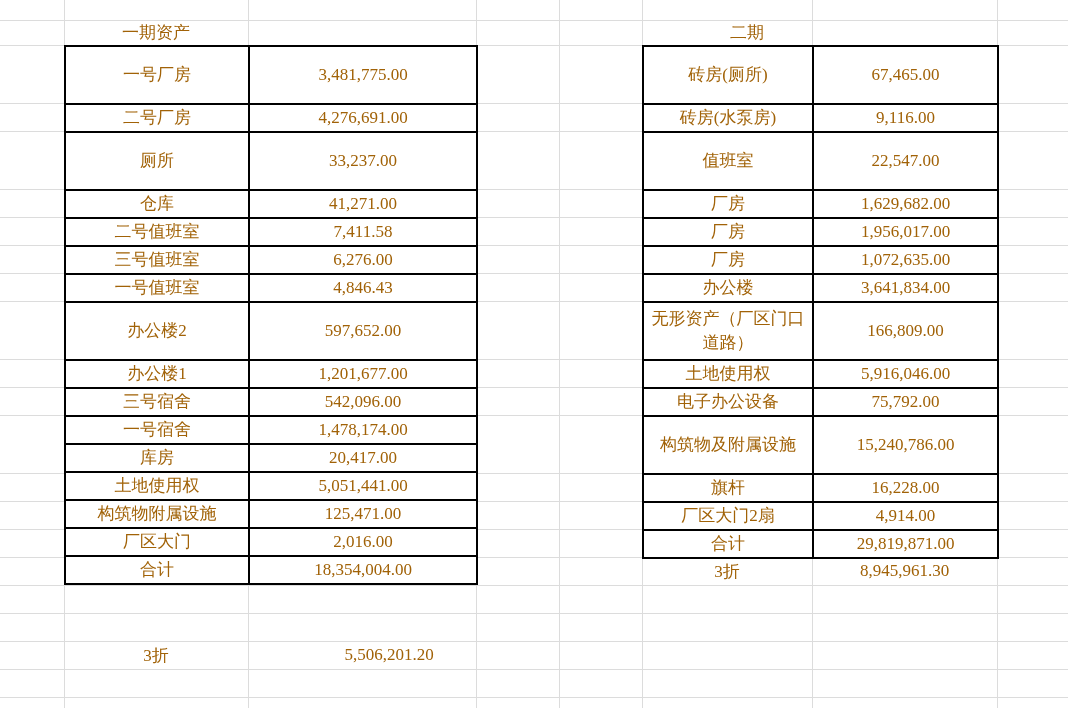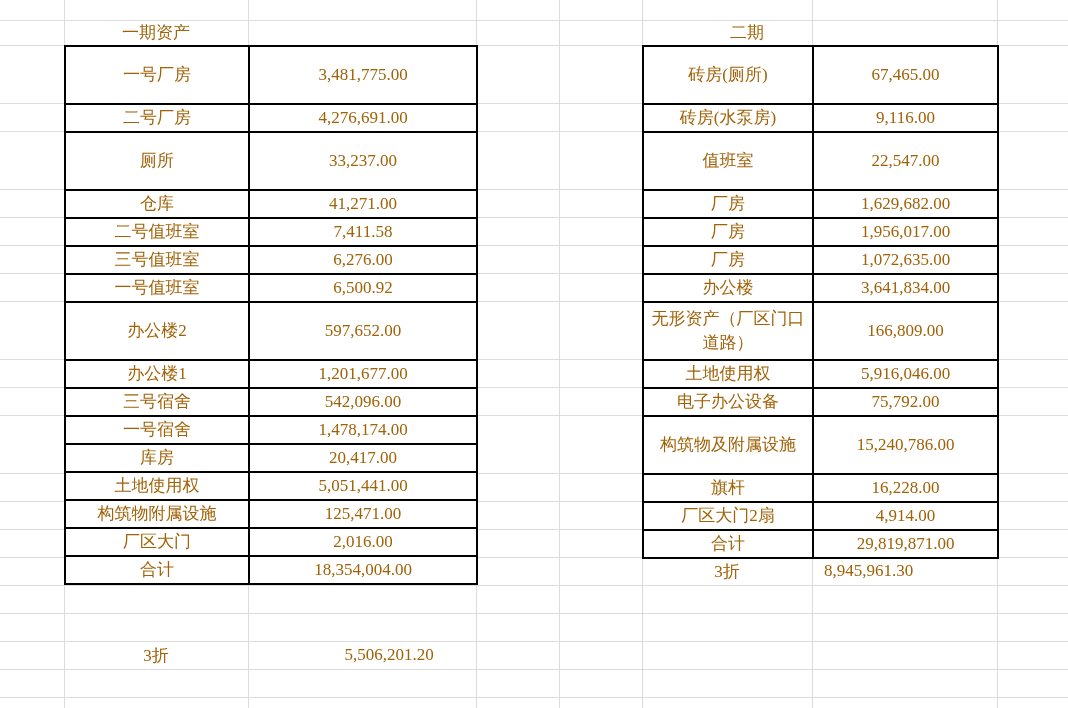--- a/index.html
+++ b/index.html
@@ -37,21 +37,21 @@
   .cellbox{
     position:absolute;
     display:flex;align-items:center;justify-content:center;
     text-align:center;
   }
   #lt-header{left:64px;top:20px;width:184px;height:25px;}
   #rt-header{left:642px;top:20px;width:170px;height:25px;margin-left:20px;}
   #lt-foot-label{left:64px;top:641px;width:184px;height:28px;}
   #lt-foot-value{left:248px;top:641px;width:228px;height:28px;padding-left:27px;}
   #rt-foot-label{left:642px;top:557px;width:170px;height:28px;}
-  #rt-foot-value{left:776px;top:557px;width:185px;height:28px;}
+  #rt-foot-value{left:812px;top:557px;width:185px;height:28px;}
 </style>
 </head>
 <body>
 
 <div class="sheet">
 
   <i class="gv" style="left:64px"></i>
   <i class="gv" style="left:248px"></i>
   <i class="gv" style="left:476px"></i>
   <i class="gv" style="left:559px"></i>
@@ -108,21 +108,21 @@
       <tr class="s">
         <td>二号值班室</td>
         <td>7,411.58</td>
       </tr>
       <tr class="s">
         <td>三号值班室</td>
         <td>6,276.00</td>
       </tr>
       <tr class="s">
         <td>一号值班室</td>
-        <td>6,500.92</td>
+        <td>4,846.43</td>
       </tr>
       <tr class="t2">
         <td>办公楼2</td>
         <td>597,652.00</td>
       </tr>
       <tr class="s">
         <td>办公楼1</td>
         <td>1,201,677.00</td>
       </tr>
       <tr class="s">

